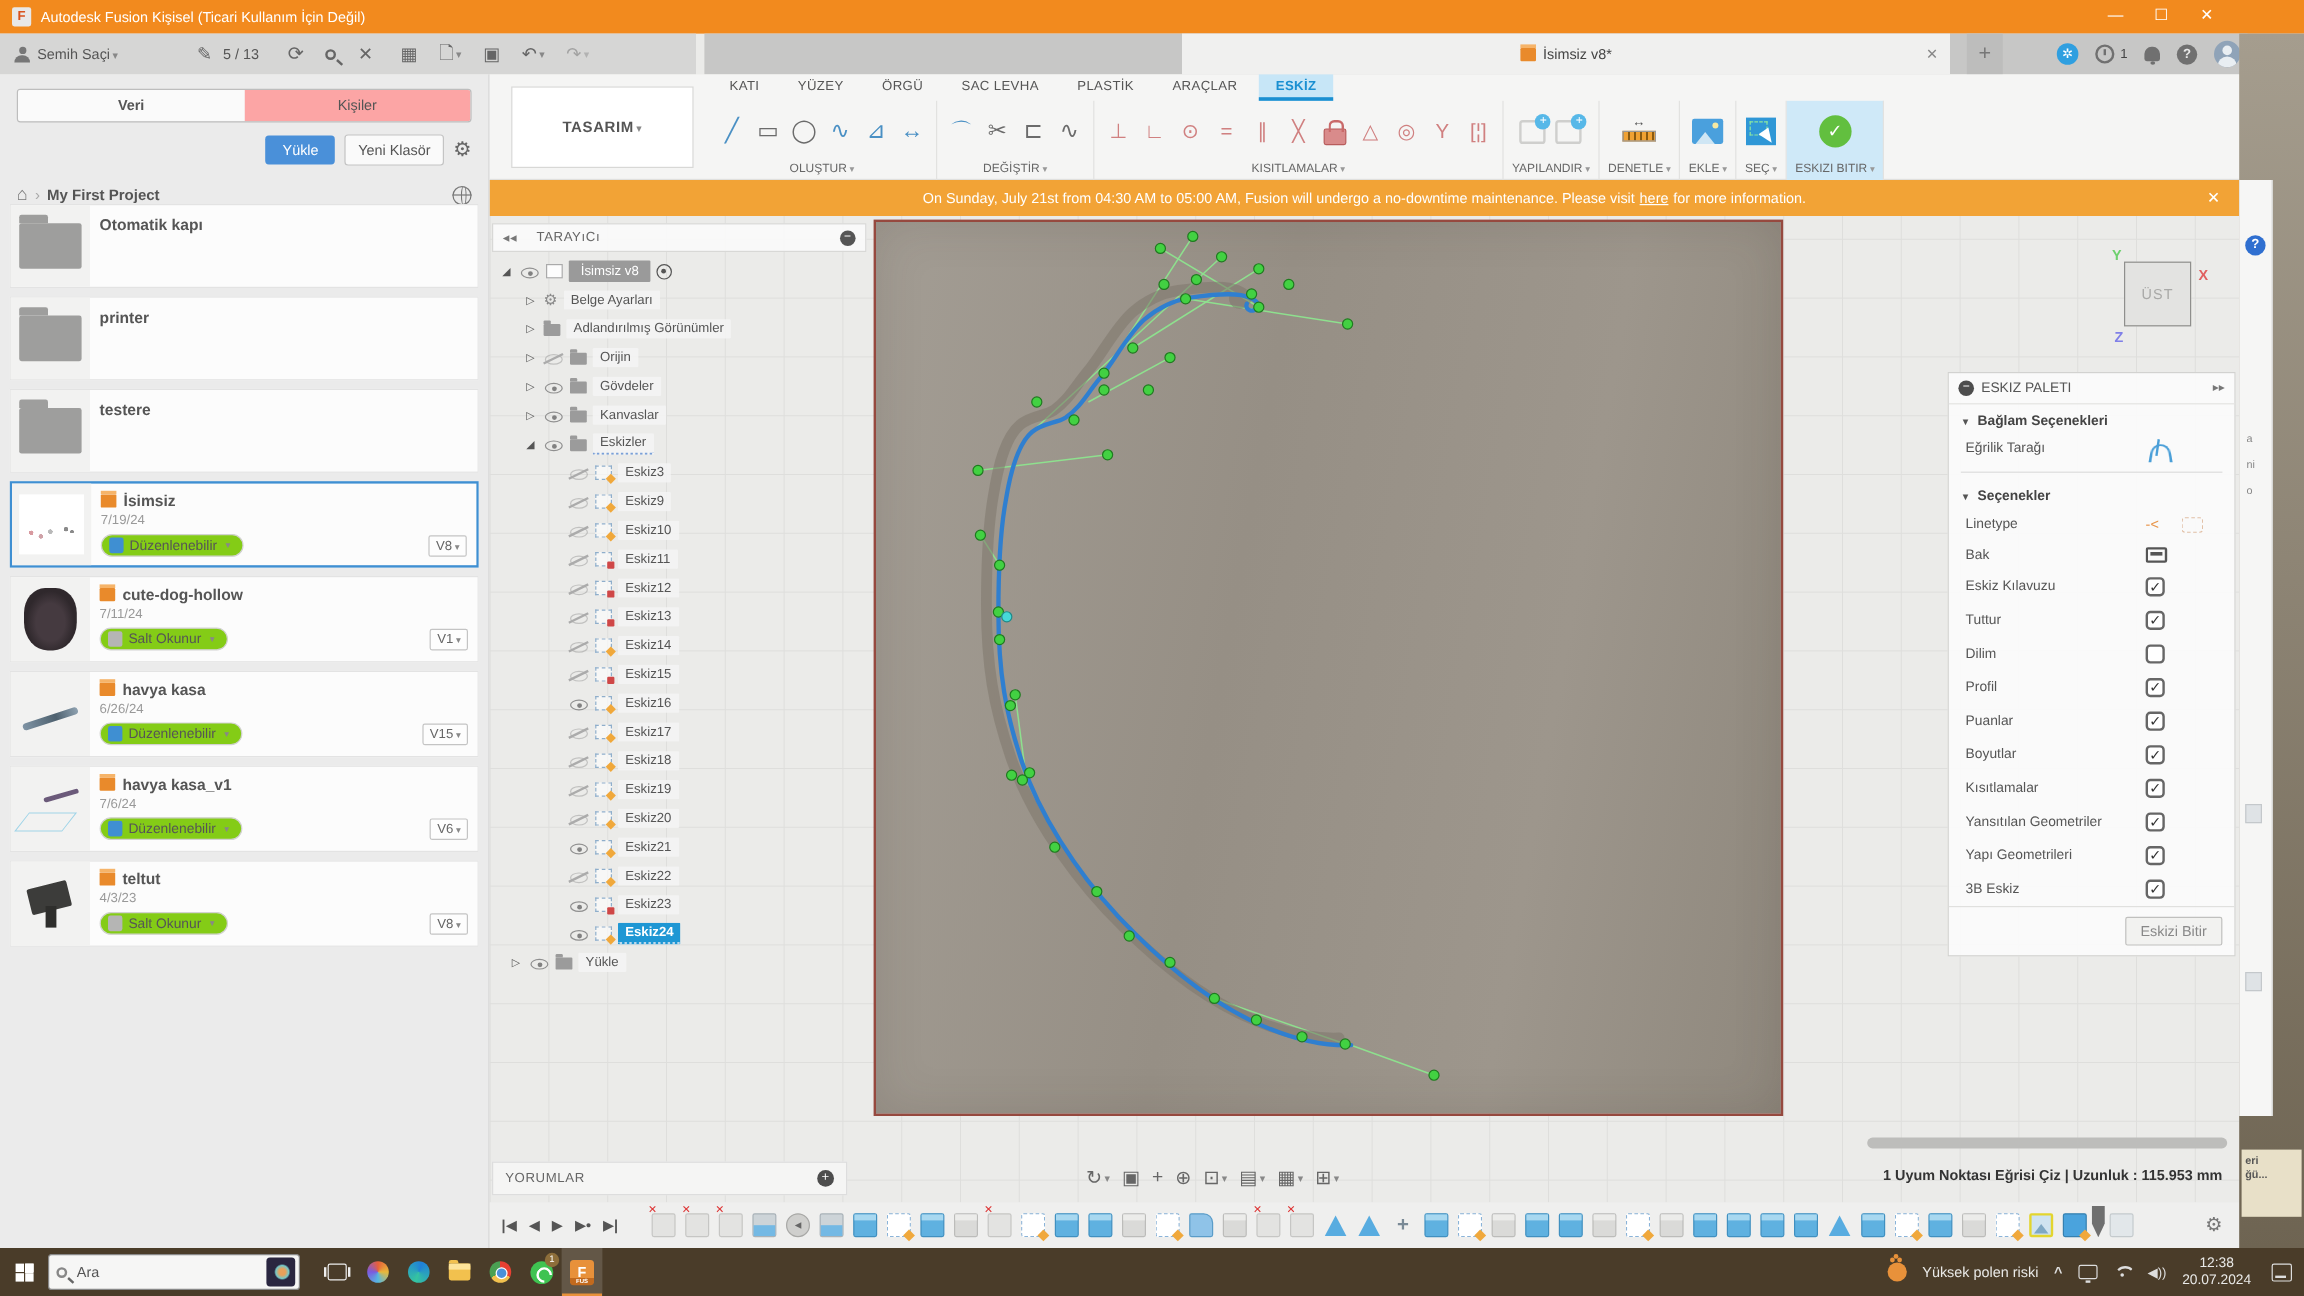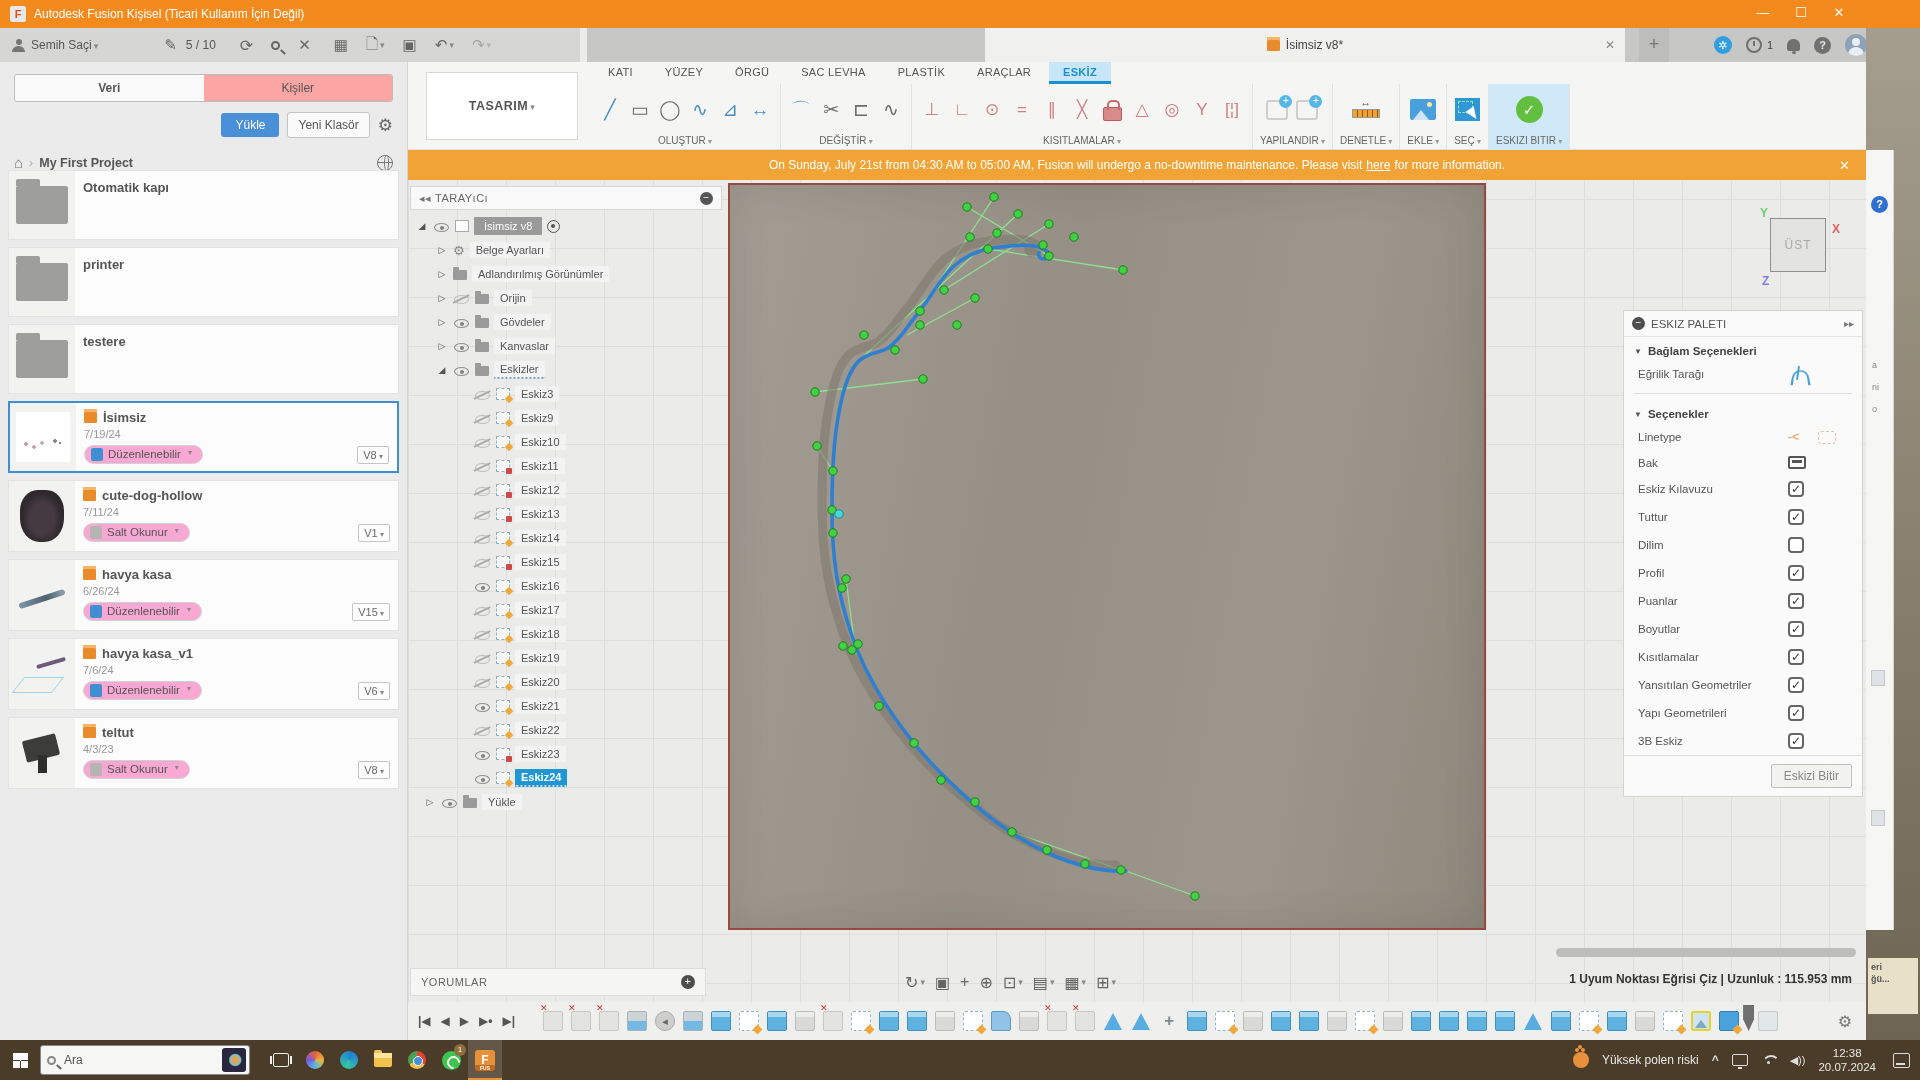--- a/index.html
+++ b/index.html
@@ -54,21 +54,21 @@
   .globeic{margin-left:auto;width:16px;height:16px;border:1.5px solid #777;border-radius:50%;position:relative;}
   .globeic::before{content:"";position:absolute;left:6px;top:-1px;width:3px;height:16px;border-left:1.5px solid #777;border-right:1.5px solid #777;border-radius:50%;}
   .globeic::after{content:"";position:absolute;left:-1px;top:6px;height:3px;width:16px;border-top:1.5px solid #777;}
   .dp-list{position:absolute;left:8px;right:8px;top:108px;bottom:4px;overflow:hidden;display:flex;flex-direction:column;gap:7px;}
   .card{background:#fcfcfc;border:1px solid #e3e3e3;display:flex;min-height:72px;}
   .card .thumbwrap{width:66px;display:flex;align-items:center;justify-content:center;background:#f2f2f1;}
   .card .cbody{flex:1;padding:7px 8px;position:relative;}
   .cname{font-size:13px;color:#555;font-weight:bold;display:flex;align-items:center;gap:6px;}
   .cdate{font-size:11px;color:#999;margin-top:3px;}
   .crow{display:flex;align-items:center;margin-top:5px;}
-  .pill{display:inline-flex;align-items:flex-start;gap:5px;background:#f9a8d4;border:1px solid #d2d2d1;border-radius:12px;font-size:11.5px;color:#555;padding:2px 10px 2px 6px;}
+  .pill{display:inline-flex;align-items:center;gap:5px;background:#84cc16;border:1px solid #d2d2d1;border-radius:12px;font-size:11.5px;color:#555;padding:2px 10px 2px 6px;}
   .pill .doc{width:12px;height:13px;border-radius:2px;position:relative;background:#3f8fd2;}
   .pill.readonly .doc{background:#b5b5b4;}
   .pill::after{content:"▾";font-size:8px;color:#888;margin-left:2px;}
   .ver{margin-left:auto;border:1px solid #c4c4c4;background:#fdfdfd;border-radius:2px;font-size:11px;color:#666;padding:2px 5px;}
   .ver::after{content:" ▾";font-size:8px;color:#888;}
   .card.selected{border:2px solid #3f8fd2;}
   .foldthumb{width:52px;height:38px;background:#9e9e9d;border-radius:2px;position:relative;}
   .foldthumb::before{content:"";position:absolute;top:-7px;left:0;width:24px;height:7px;background:#9e9e9d;border-radius:2px 2px 0 0;}
   .fcard{min-height:70px;}
   .fcard .cname{margin-top:2px;}
@@ -282,21 +282,21 @@
       <span class="winbtn">☐</span>
       <span class="winbtn">✕</span>
     </div>
   </div>
 
   <div class="qat">
     <span class="personic"></span>
     <span>Semih Saçi</span>
     <span class="dd"></span>
     <span class="qic" style="margin-left:66px">✎</span>
-    <span>5 / 10</span>
+    <span>5 / 13</span>
     <span class="qic" style="margin-left:24px;font-size:16px">⟳</span>
     <span class="qic">
         <span class="mag"></span>
       </span>
     <span class="qic">✕</span>
     <span class="qic" style="margin-left:14px">▦</span>
     <span class="qic dd">🗋</span>
     <span class="qic">▣</span>
     <span class="qic dd">↶</span>
     <span class="qic dd" style="opacity:.45">↷</span>
@@ -619,21 +619,21 @@
         <circle cx="512" cy="161" r="4.2" fill="#42d142" stroke="#1f7a1f" stroke-width="1"></circle>
         <circle cx="580" cy="99" r="4.2" fill="#42d142" stroke="#1f7a1f" stroke-width="1"></circle>
         <circle cx="641" cy="106" r="4.2" fill="#42d142" stroke="#1f7a1f" stroke-width="1"></circle>
         <circle cx="635" cy="95" r="4.2" fill="#42d142" stroke="#1f7a1f" stroke-width="1"></circle>
         <circle cx="431" cy="364" r="4.2" fill="#46d8d8" stroke="#1f8a8a" stroke-width="1"></circle>
       </svg>
 
     <div class="browser">
       <div class="bheader">
         <span style="color:#777">◂◂</span>
-        <span style="margin-left:4px">TARAYıCı</span>
+        <span style="margin-left:16px">TARAYıCı</span>
         <span class="hmin">−</span>
       </div>
       <div class="btree" id="btree">
           <div class="trow" style="padding-left: 6px;">
             <span class="exp">◢</span>
             <span class="eye on"></span>
             <span class="rootcube"></span>
             <span class="lbl rootsel">İsimsiz v8</span>
             <span class="radio"></span>
           </div>

